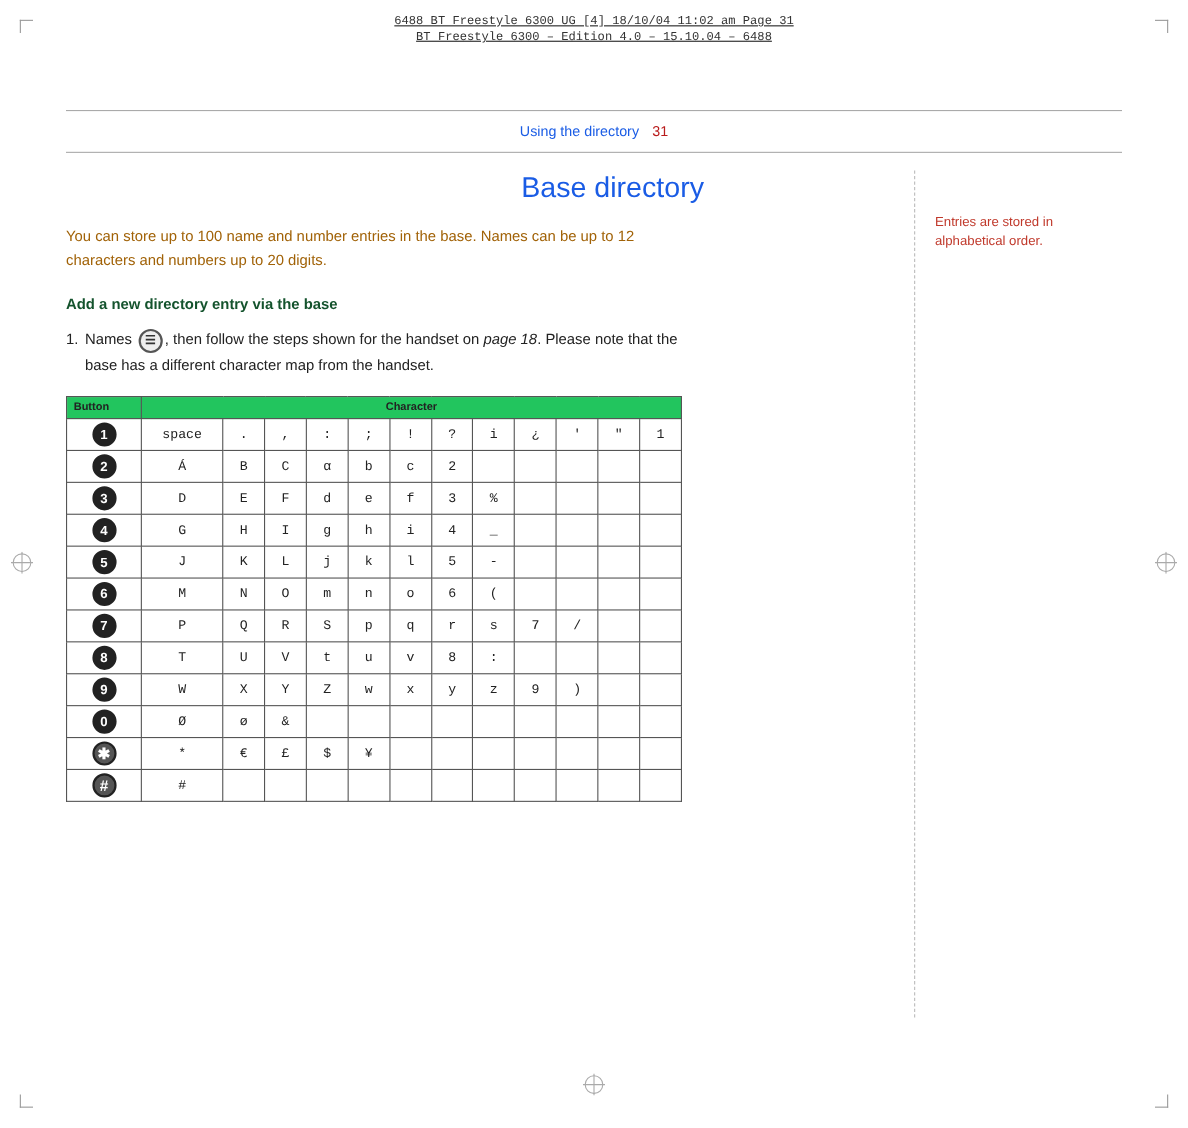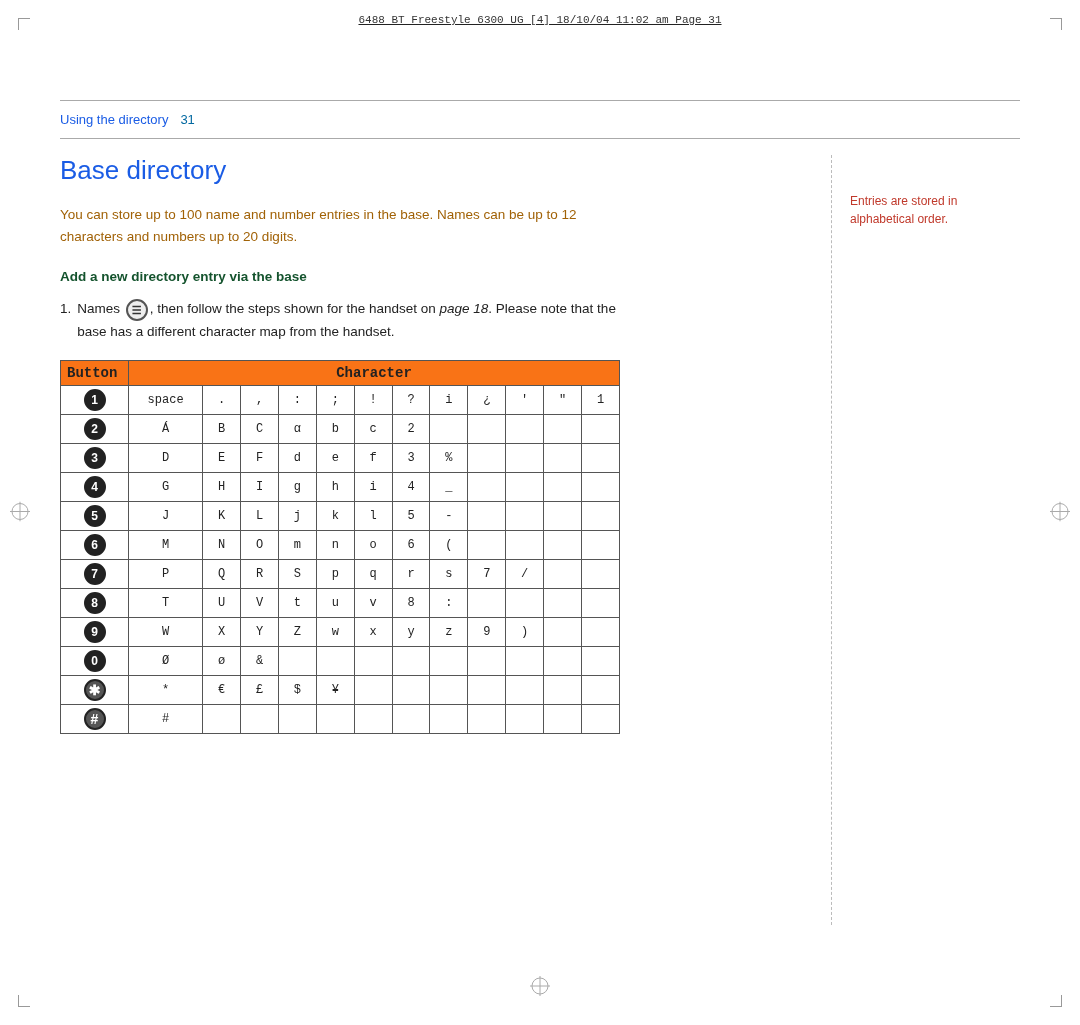--- a/index.html
+++ b/index.html
@@ -61,30 +61,30 @@
       border-top: 1px solid #aaa;
     }
 
     
     .section-header {
       position: absolute;
       top: 112px;
       left: 60px;
       right: 60px;
       display: flex;
-      justify-content: flex-start;
+      justify-content: center;
       align-items: center;
     }
     .section-title-text {
       color: #1a5ce5;
       font-size: 13px;
       margin-right: 12px;
     }
     .page-number {
-      color: #0369a1;
+      color: #b91c1c;
       font-size: 13px;
     }
 
     
     .section-rule {
       position: absolute;
       top: 138px;
       left: 60px;
       right: 60px;
       border-top: 1px solid #aaa;
@@ -97,20 +97,21 @@
       left: 60px;
       width: 580px;
     }
 
     .page-heading {
       font-size: 26px;
       color: #1a5ce5;
       font-weight: normal;
       margin-bottom: 18px;
       font-family: Arial, sans-serif;
+      text-align: right;
     }
 
     .intro-text {
       font-size: 13.5px;
       line-height: 1.6;
       margin-bottom: 22px;
       color: #a16207;
     }
 
     .subheading {
@@ -159,24 +160,24 @@
     }
     table.char-table {
       border-collapse: collapse;
       width: 560px;
       font-size: 12px;
       font-family: 'Courier New', monospace;
     }
     table.char-table th {
       border: 1px solid #555;
       padding: 4px 6px;
-      background: #f97316;
+      background: #22c55e;
       font-weight: bold;
-      font-family: Liberation Mono, monospace;
-      font-size: 14px;
+      font-family: Liberation Sans, sans-serif;
+      font-size: 10px;
       text-align: center;
     }
     table.char-table th.btn-header {
       text-align: left;
       width: 68px;
     }
     table.char-table td {
       border: 1px solid #555;
       padding: 3px 5px;
       text-align: center;
@@ -289,20 +290,21 @@
 <div class="bottom-center-mark">
   <svg width="20" height="20" viewBox="0 0 20 20">
     <circle cx="10" cy="10" r="8" fill="none" stroke="#aaa" stroke-width="1"></circle>
     <line x1="10" y1="0" x2="10" y2="20" stroke="#aaa" stroke-width="1"></line>
     <line x1="0" y1="10" x2="20" y2="10" stroke="#aaa" stroke-width="1"></line>
   </svg>
 </div>
 
 <div class="header">
   <div class="header-top">6488 BT Freestyle 6300 UG [4]  18/10/04  11:02 am  Page 31</div>
+  <div class="header-subtitle">BT Freestyle 6300 – Edition 4.0 – 15.10.04 – 6488</div>
 </div>
 
 <div class="top-rule"></div>
 
 <div class="section-header">
   <span class="section-title-text">Using the directory</span>
   <span class="page-number">31</span>
 </div>
 
 <div class="section-rule"></div>

